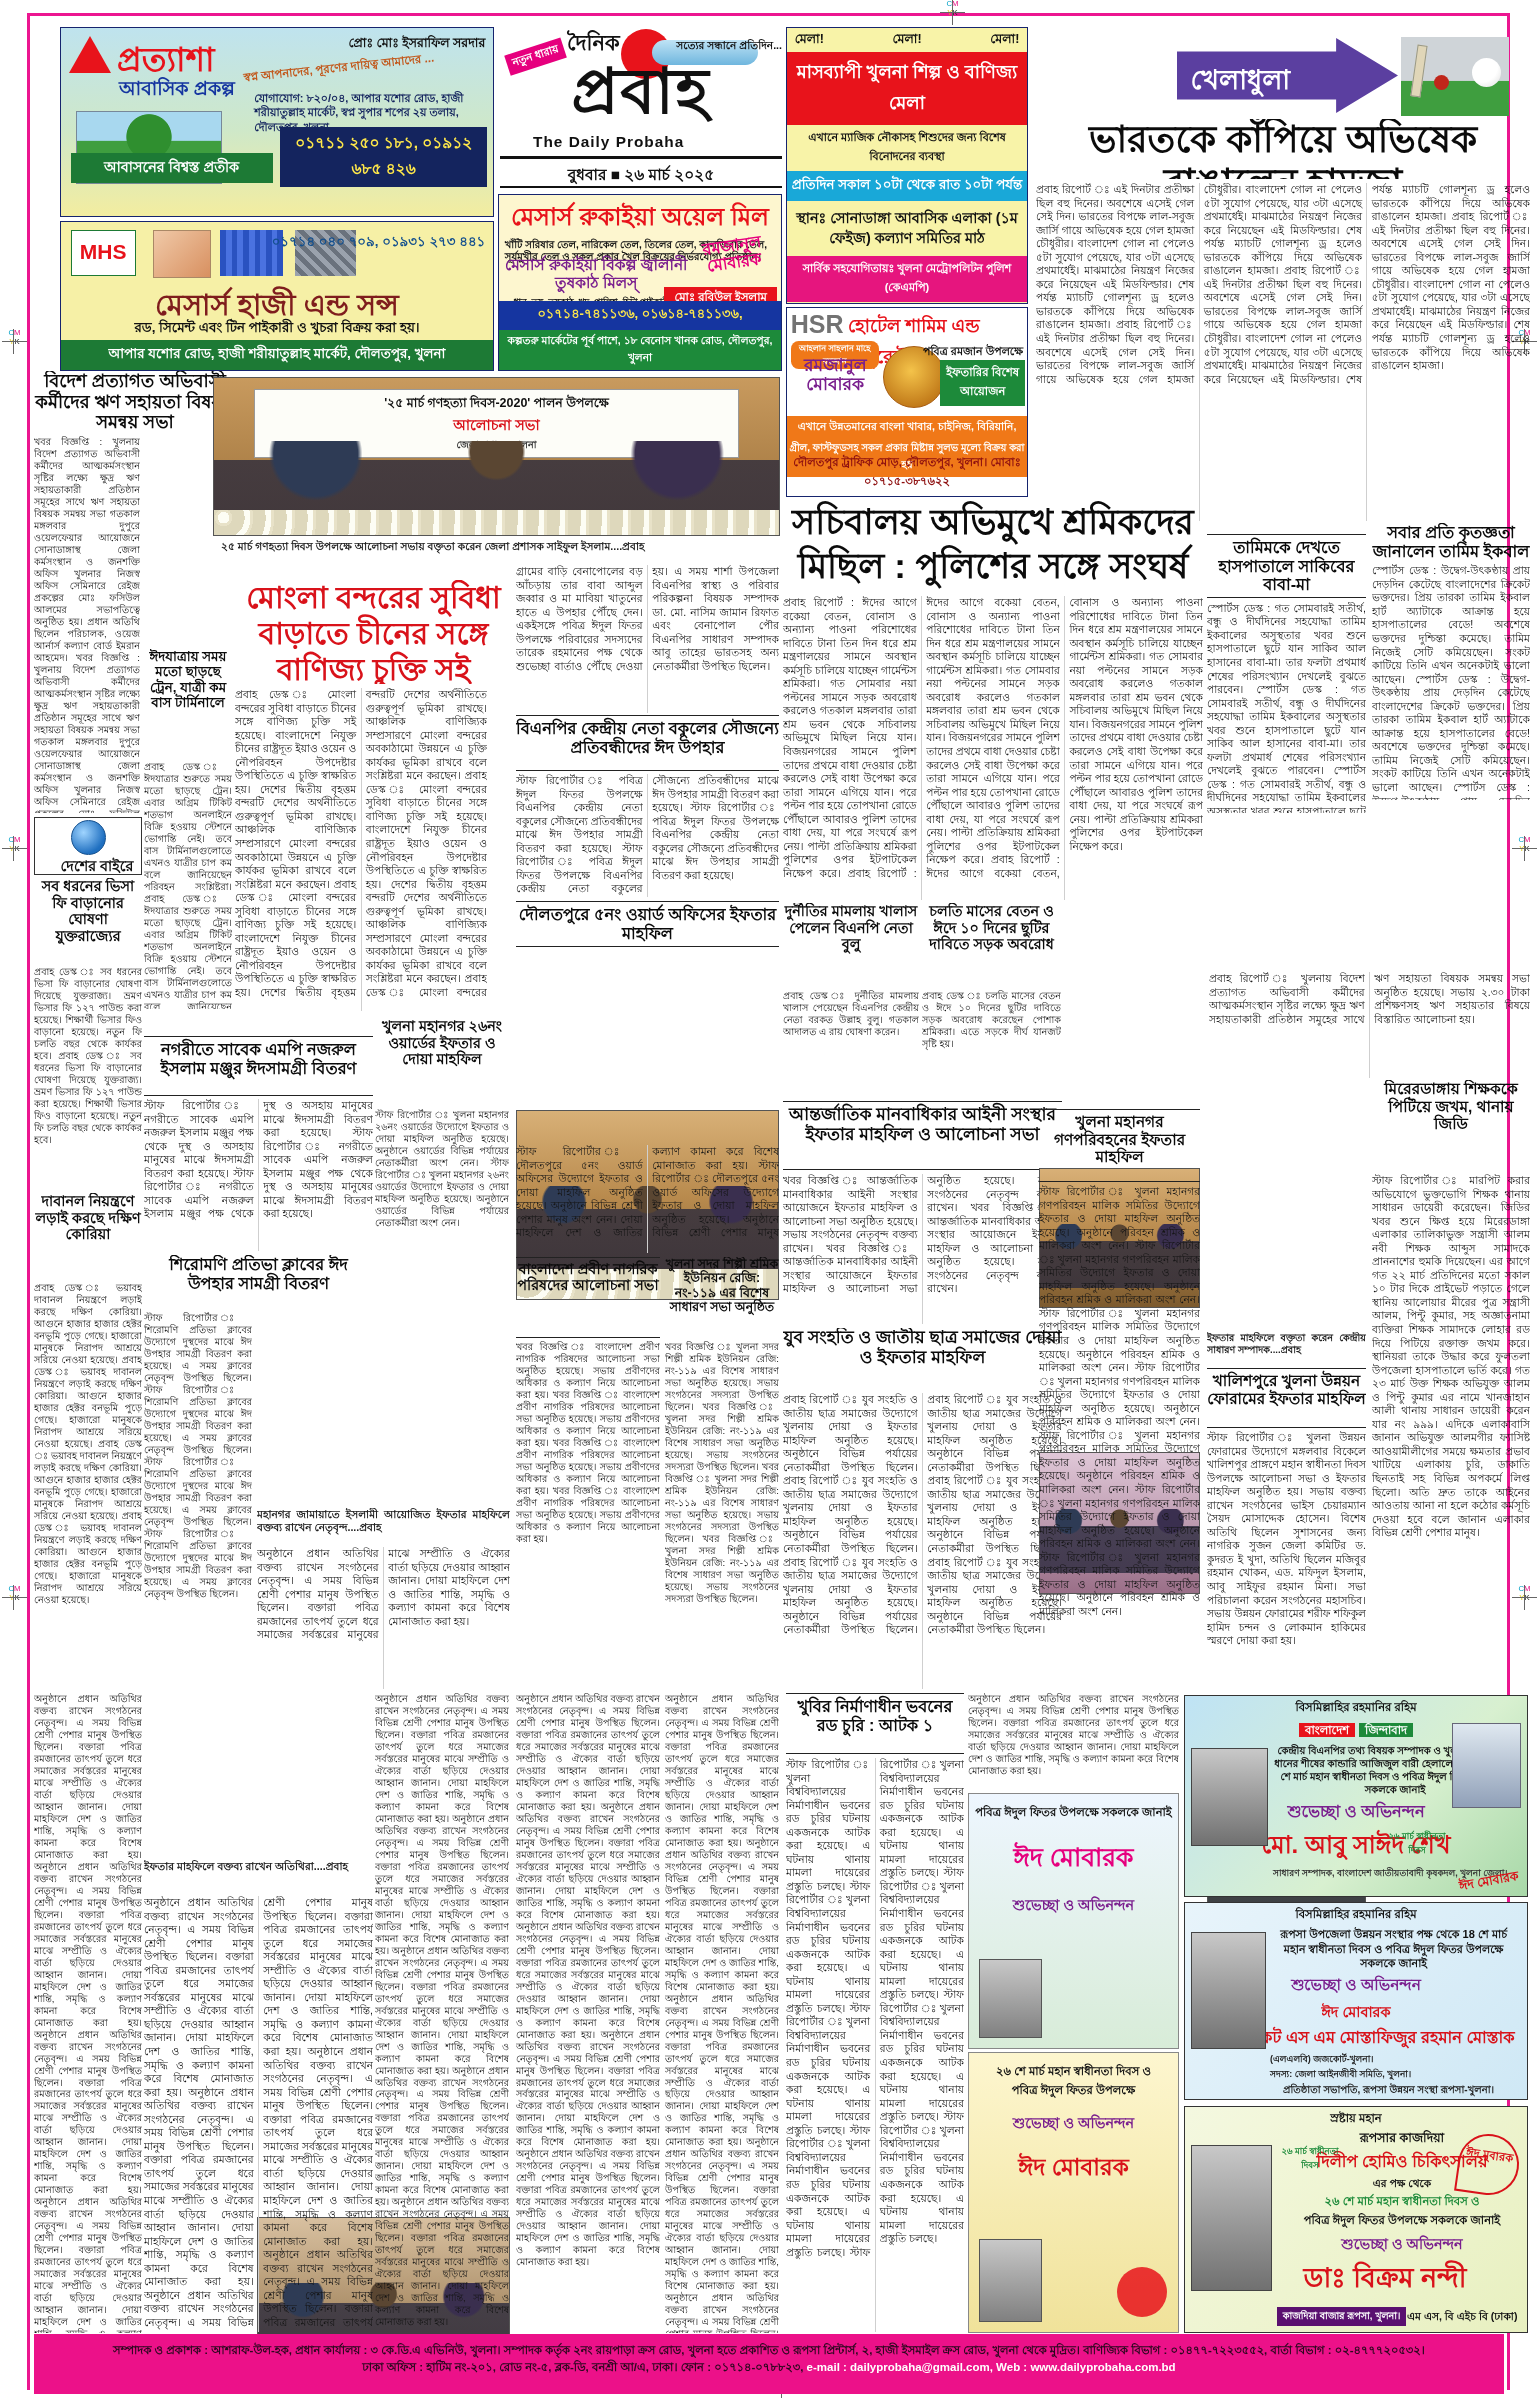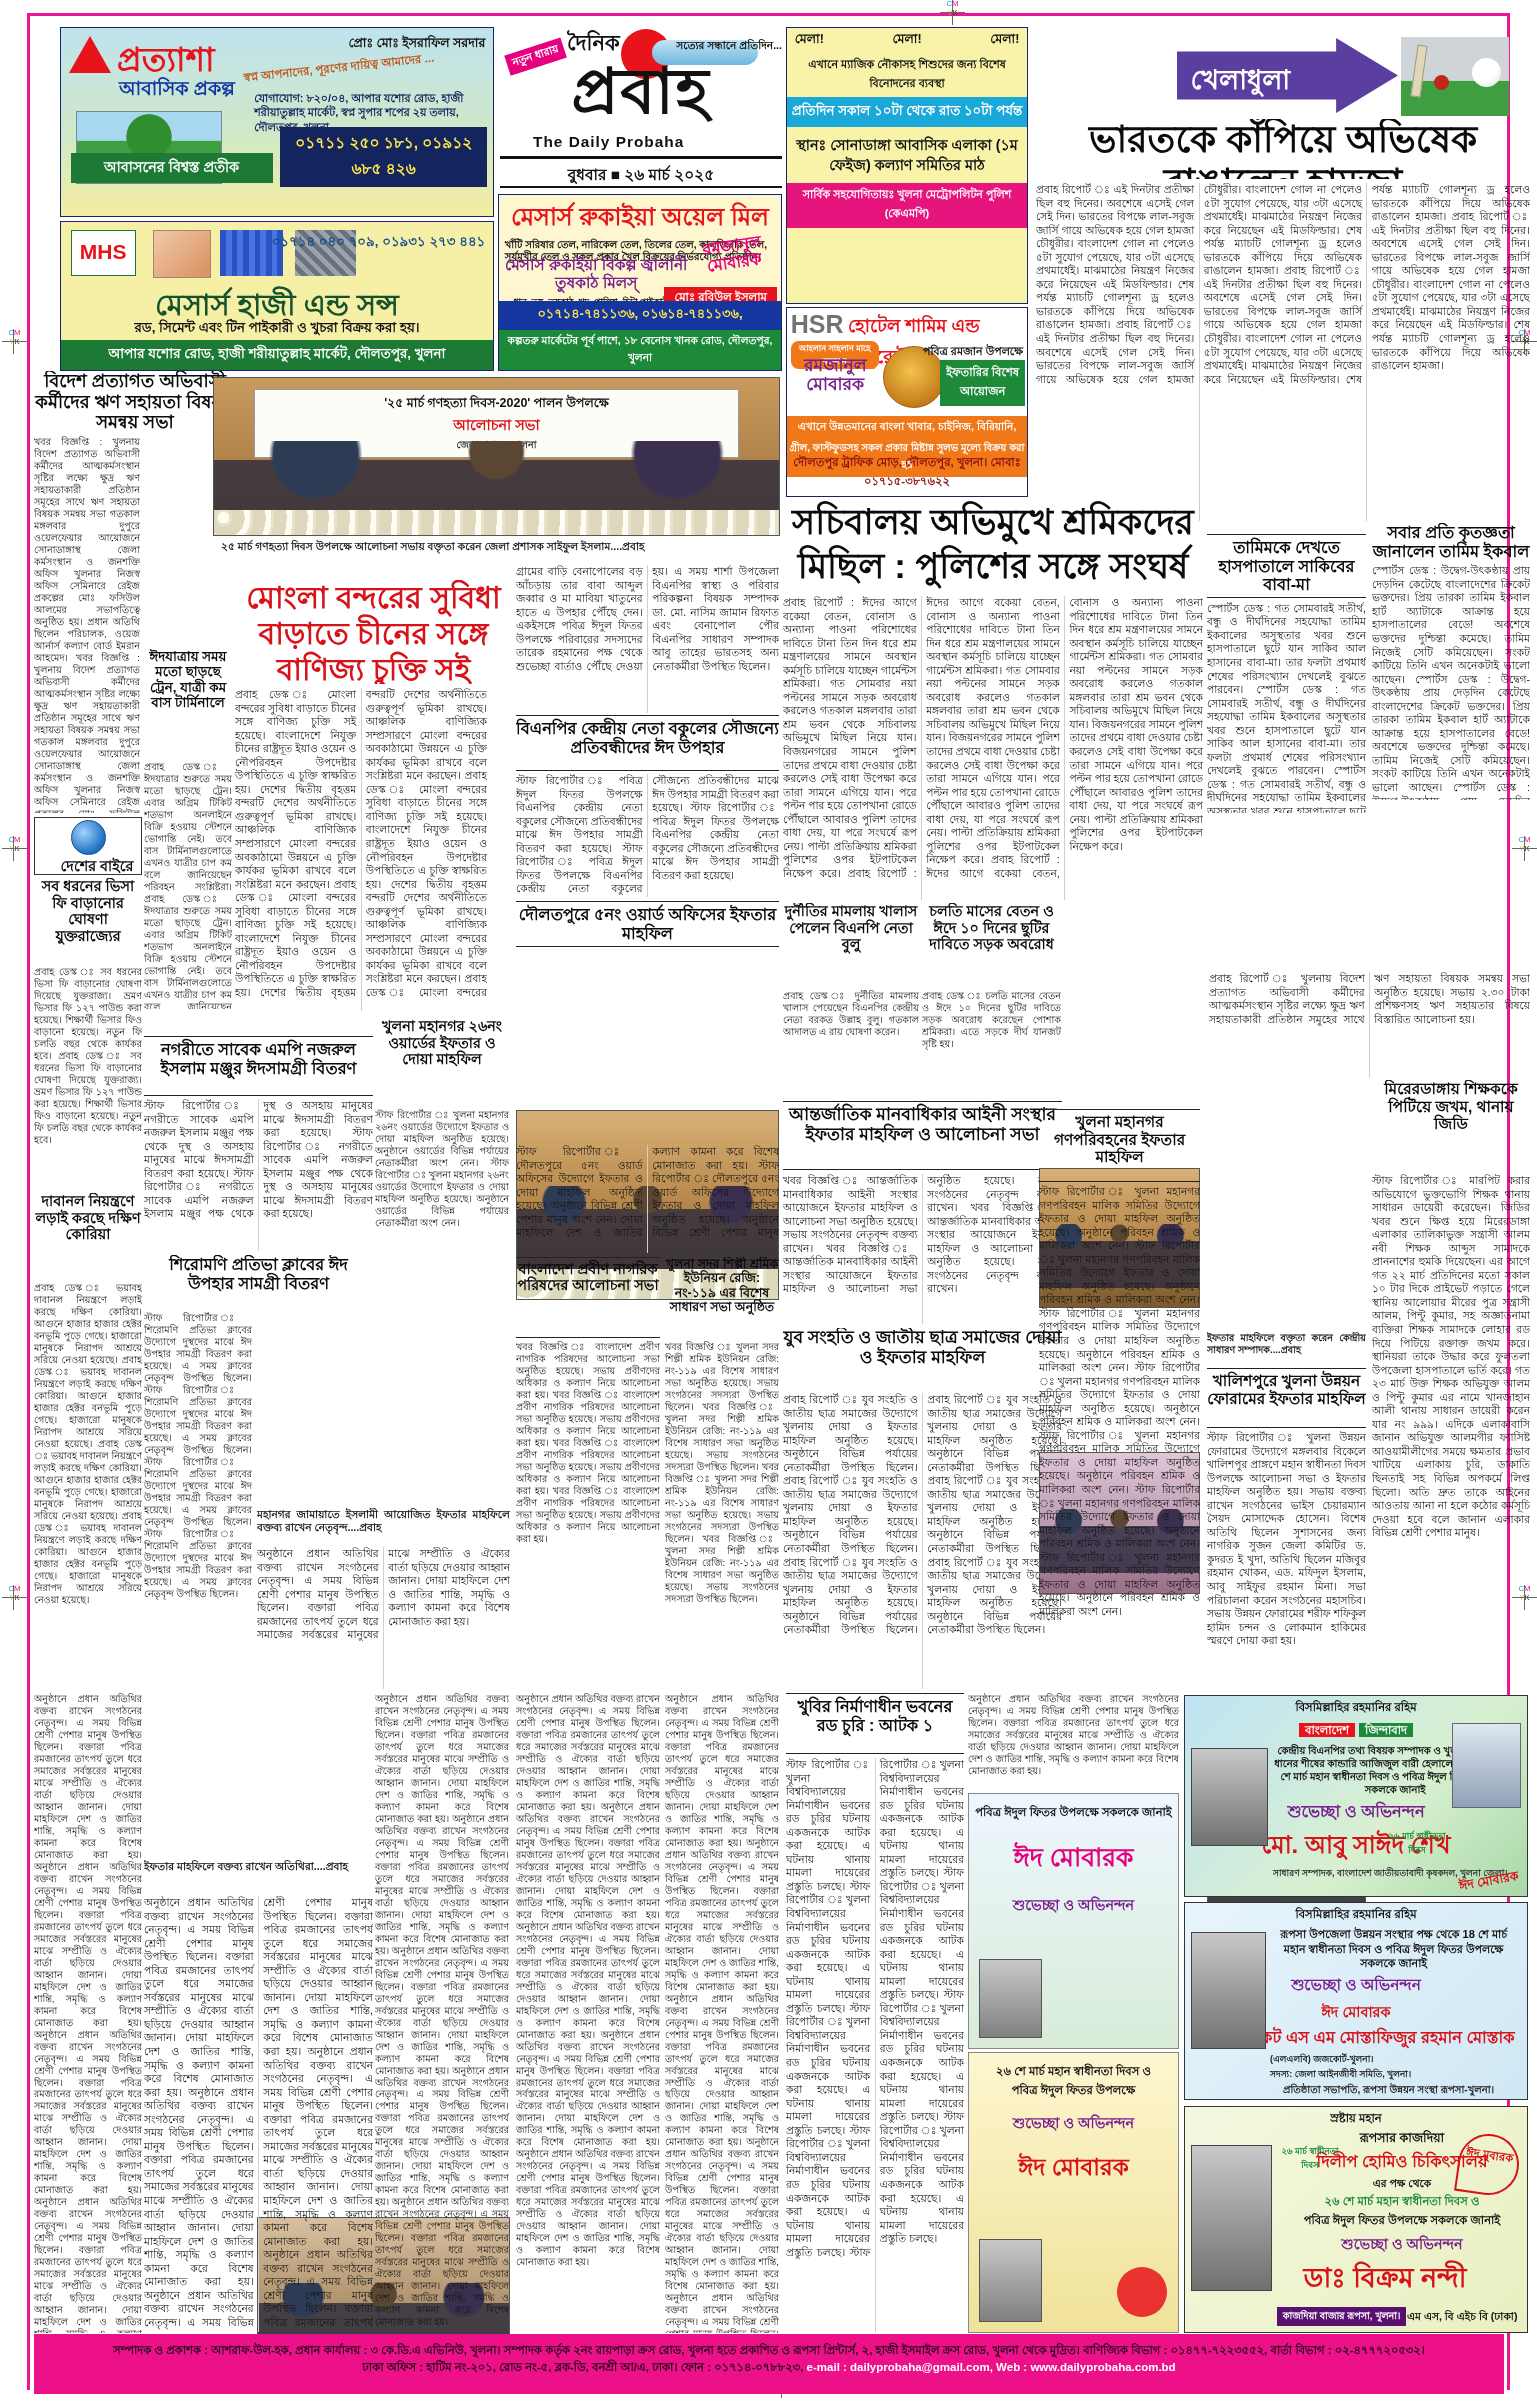--- a/index.html
+++ b/index.html
@@ -78,21 +78,21 @@
     <div class="bar" style="position:absolute;left:9.6px;bottom:33px;width:202px;background:#1d7a35;font-size:14.4px;padding:2.9px 0">আবাসনের বিশ্বস্ত প্রতীক</div>
     <div class="bar" style="position:absolute;right:5.8px;bottom:29px;width:207px;background:#14245e;color:#ffe84a;font-size:15.4px;padding:3.8px 0">০১৭১১ ২৫০ ১৮১, ০১৯১২ ৬৮৫ ৪২৬</div>
   </div>
 
   <div class="blk adbox" style="left:60px;top:221px;width:434px;height:150px;background:#f6f0a6">
     <div style="position:absolute;left:9.6px;top:7.7px;width:63px;height:44px;background:#fff;border:1.9px solid #1d7a35;text-align:center;font-weight:bold;font-size:21px;color:#e8131b;line-height:42px">MHS</div>
     <div style="position:absolute;left:92px;top:7.7px;width:56px;height:46px;background:linear-gradient(135deg,#f0c9a8,#d89060);border:1px solid #a86"></div>
     <div style="position:absolute;left:159px;top:7.7px;width:63px;height:46px;background:repeating-linear-gradient(90deg,#2a52c0 0 5.8px,#4a72e0 5.8px 11.5px)"></div>
     <div style="position:absolute;left:234px;top:7.7px;width:61px;height:46px;background:repeating-linear-gradient(45deg,#9aa2ad 0 4.8px,#6a727d 4.8px 9.6px)"></div>
     <div style="position:absolute;right:7.7px;top:9.6px;font-size:13.4px;font-weight:bold;color:#14508e">০১৭১৪ ০৪০ ৭০৯, ০১৯৩১ ২৭৩ ৪৪১</div>
-    <div style="position:absolute;left:0;right:0;top:60px;text-align:center;font-size:29px;font-weight:bold;color:#14532d">মেসার্স হাজী এন্ড সন্স</div>
+    <div style="position:absolute;left:0;right:0;top:60px;text-align:center;font-size:29px;font-weight:bold;color:#7f1d1d">মেসার্স হাজী এন্ড সন্স</div>
     <div style="position:absolute;left:0;right:0;top:96px;text-align:center;font-size:13.4px;font-weight:bold;color:#111">রড, সিমেন্ট এবং টিন পাইকারী ও খুচরা বিক্রয় করা হয়।</div>
     <div class="bar" style="position:absolute;left:0;right:0;bottom:0;background:#1d7a35;font-size:13.4px;padding:3.8px 0">আপার যশোর রোড, হাজী শরীয়াতুল্লাহ মার্কেট, দৌলতপুর, খুলনা</div>
   </div>
 
   <div class="blk" style="left:500px;top:25px;width:282px;height:165px">
     <div style="position:absolute;left:5.8px;top:21px;background:#e6007e;color:#fff;font-size:10.6px;font-weight:bold;padding:1.9px 5.8px;transform:rotate(-18deg)">নতুন ধারায়</div>
     <div style="position:absolute;left:67px;top:1.9px;font-size:21px;font-weight:bold">দৈনিক</div>
     <div class="sun" style="left:121px;top:3.8px"></div>
     <div class="cloud" style="left:152px;top:15.4px"></div>
     <div style="position:absolute;right:0;top:13.4px;font-size:10.6px;font-weight:bold">সত্যের সন্ধানে প্রতিদিন...</div>
@@ -114,20 +114,21 @@
     <div class="bar" style="position:absolute;left:0;right:0;bottom:21px;background:#1535a0;color:#ffe84a;font-size:13px;padding:2.9px 0">০১৭১৪-৭৪১১৩৬, ০১৬১৪-৭৪১১৩৬, ০১৯১৫-৪৫৬১৯৯</div>
     <div class="bar" style="position:absolute;left:0;right:0;bottom:0;background:#1d8a3a;font-size:10.6px;padding:2.9px 0">কল্পতরু মার্কেটের পূর্ব পাশে, ১৮ বেনোস খানক রোড, দৌলতপুর, খুলনা</div>
   </div>
 
   <div class="blk adbox" style="left:786px;top:27px;width:242px;height:277px;background:#f8f3a8">
     <div style="display:flex;justify-content:space-between;padding:1.9px 7.7px;font-size:12.5px;font-weight:bold">
       <span>মেলা!</span>
       <span>মেলা!</span>
       <span>মেলা!</span>
     </div>
+    <div class="bar" style="background:#e8131b;font-size:18px;padding:5.8px 1.9px">মাসব্যাপী খুলনা শিল্প ও বাণিজ্য মেলা</div>
     <div style="text-align:center;font-size:11px;font-weight:bold;padding:3.8px 1.9px">এখানে ম্যাজিক নৌকাসহ শিশুদের জন্য বিশেষ বিনোদনের ব্যবস্থা</div>
     <div class="bar" style="background:#19a8d8;font-size:13.4px;padding:3.8px 1.9px">প্রতিদিন সকাল ১০টা থেকে রাত ১০টা পর্যন্ত</div>
     <div style="text-align:center;font-size:14.4px;font-weight:bold;padding:7.7px 3.8px;line-height:1.4">স্থানঃ সোনাডাঙ্গা আবাসিক এলাকা (১ম ফেইজ) কল্যাণ সমিতির মাঠ</div>
     <div class="bar" style="background:#e6157e;font-size:11px;padding:3.8px 1.9px">সার্বিক সহযোগিতায়ঃ খুলনা মেট্রোপলিটন পুলিশ (কেএমপি)</div>
 
   </div>
 
   <div class="blk adbox" style="left:786px;top:307px;width:242px;height:190px;background:#fff">
     <div style="position:absolute;left:3.8px;top:1.9px;font-size:25px;font-weight:900"><span style="color:#737373">HSR</span></div>
     <div style="position:absolute;left:61px;top:3.8px;font-size:18px;font-weight:bold;color:#e8131b">হোটেল শামিম এন্ড রেষ্টুরেন্ট</div>

